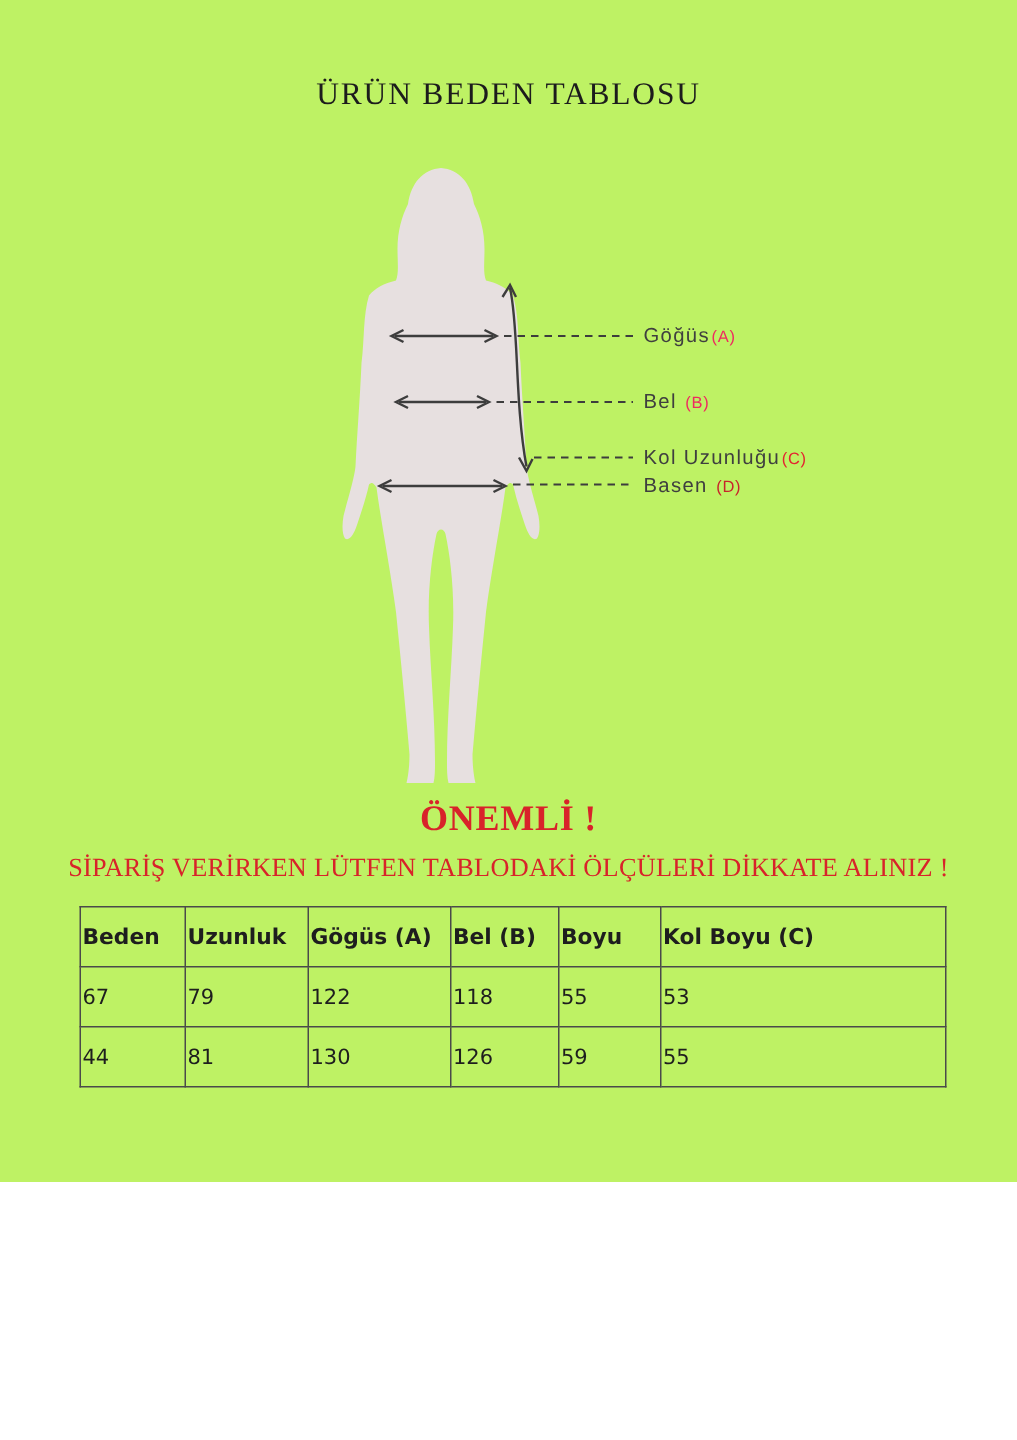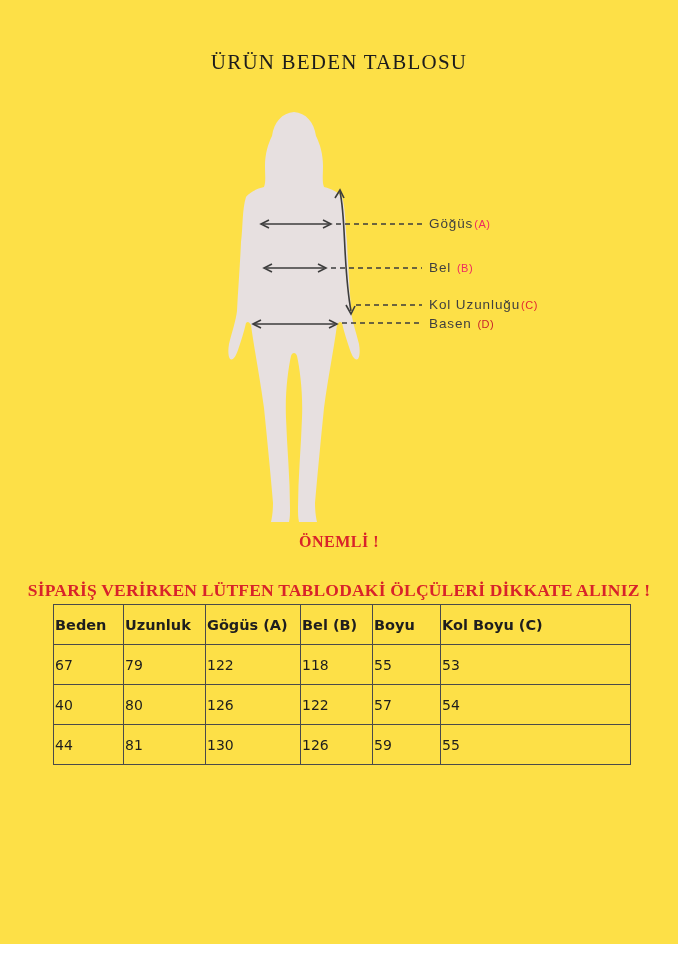--- a/index.html
+++ b/index.html
@@ -1,19 +1,19 @@
 <!DOCTYPE html>
 <html><head>
 <meta charset="utf-8">
 <style>
   html,body{margin:0;padding:0;background:#ffffff;}
   .page{
     position:relative;
-    width:678px;height:944px;
-    background:#fde047;
+    width:678px;height:788px;
+    background:#bef264;
     font-family:"Liberation Sans", sans-serif;
     overflow:hidden;
   }
   .page-title{
     position:absolute;top:50px;left:0;width:100%;
     text-align:center;
     font-family:"Liberation Serif", serif;
     font-size:21px;color:#1c1c1c;
     letter-spacing:1.2px;
   }
@@ -27,28 +27,28 @@
   }
   .measure-label .letter{
     font-size:11px;
     letter-spacing:0.5px;
     margin-left:1px;
   }
   .notice-heading{
     position:absolute;top:533px;left:0;width:100%;
     text-align:center;
     font-family:"Liberation Serif", serif;
-    font-weight:bold;font-size:16px;
+    font-weight:bold;font-size:24px;
     letter-spacing:0.5px;
   }
   .notice-warning{
-    position:absolute;top:580px;left:0;width:100%;
+    position:absolute;top:568px;left:0;width:100%;
     text-align:center;
     font-family:"Liberation Serif", serif;
-    font-weight:bold;font-size:17.5px;
+    font-weight:normal;font-size:17.5px;
     letter-spacing:0.2px;
   }
   table.size-table{
     position:absolute;top:604px;left:53px;
     width:577px;
     border-collapse:collapse;
     table-layout:fixed;
   }
   table.size-table th, table.size-table td{
     border:1px solid #4a4a4a;
@@ -182,28 +182,20 @@
     <tbody>
       <tr>
         <td>67</td>
         <td>79</td>
         <td>122</td>
         <td>118</td>
         <td>55</td>
         <td>53</td>
       </tr>
       <tr>
-        <td>40</td>
-        <td>80</td>
-        <td>126</td>
-        <td>122</td>
-        <td>57</td>
-        <td>54</td>
-      </tr>
-      <tr>
         <td>44</td>
         <td>81</td>
         <td>130</td>
         <td>126</td>
         <td>59</td>
         <td>55</td>
       </tr>
     </tbody>
   </table>
 

